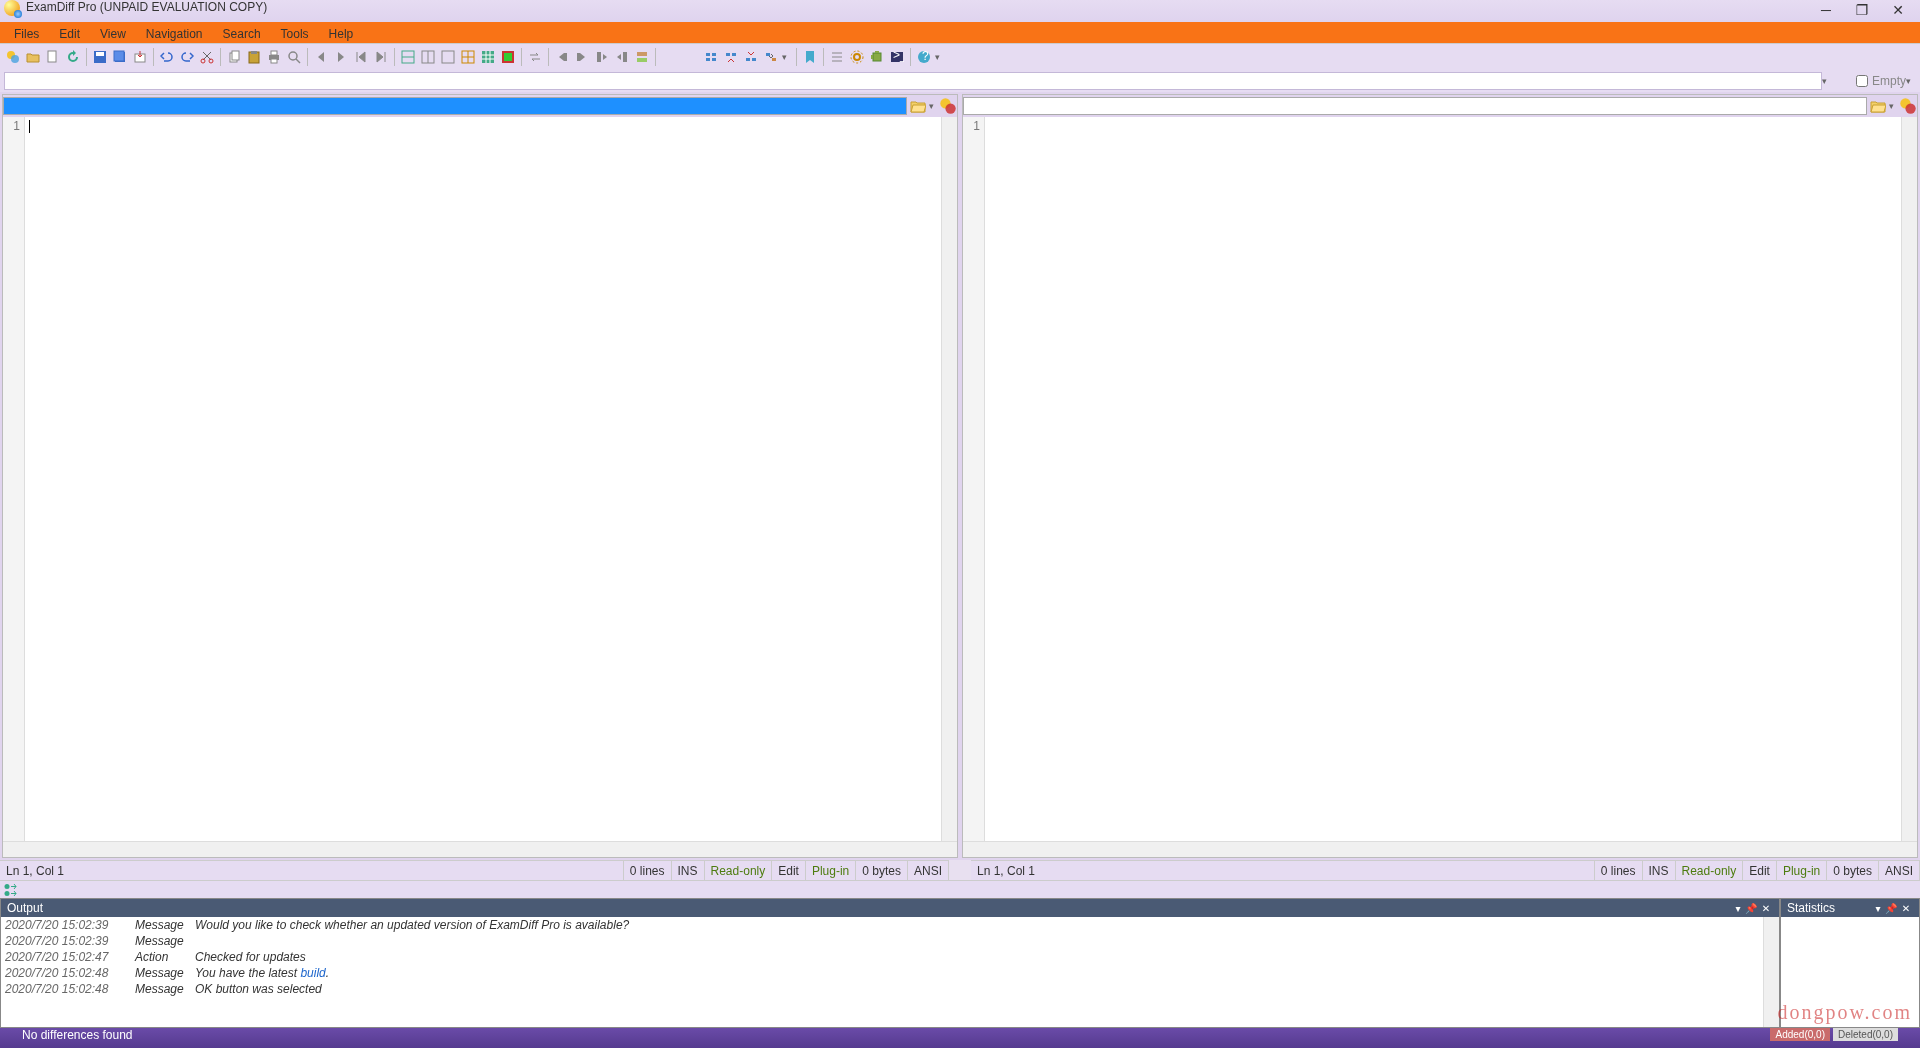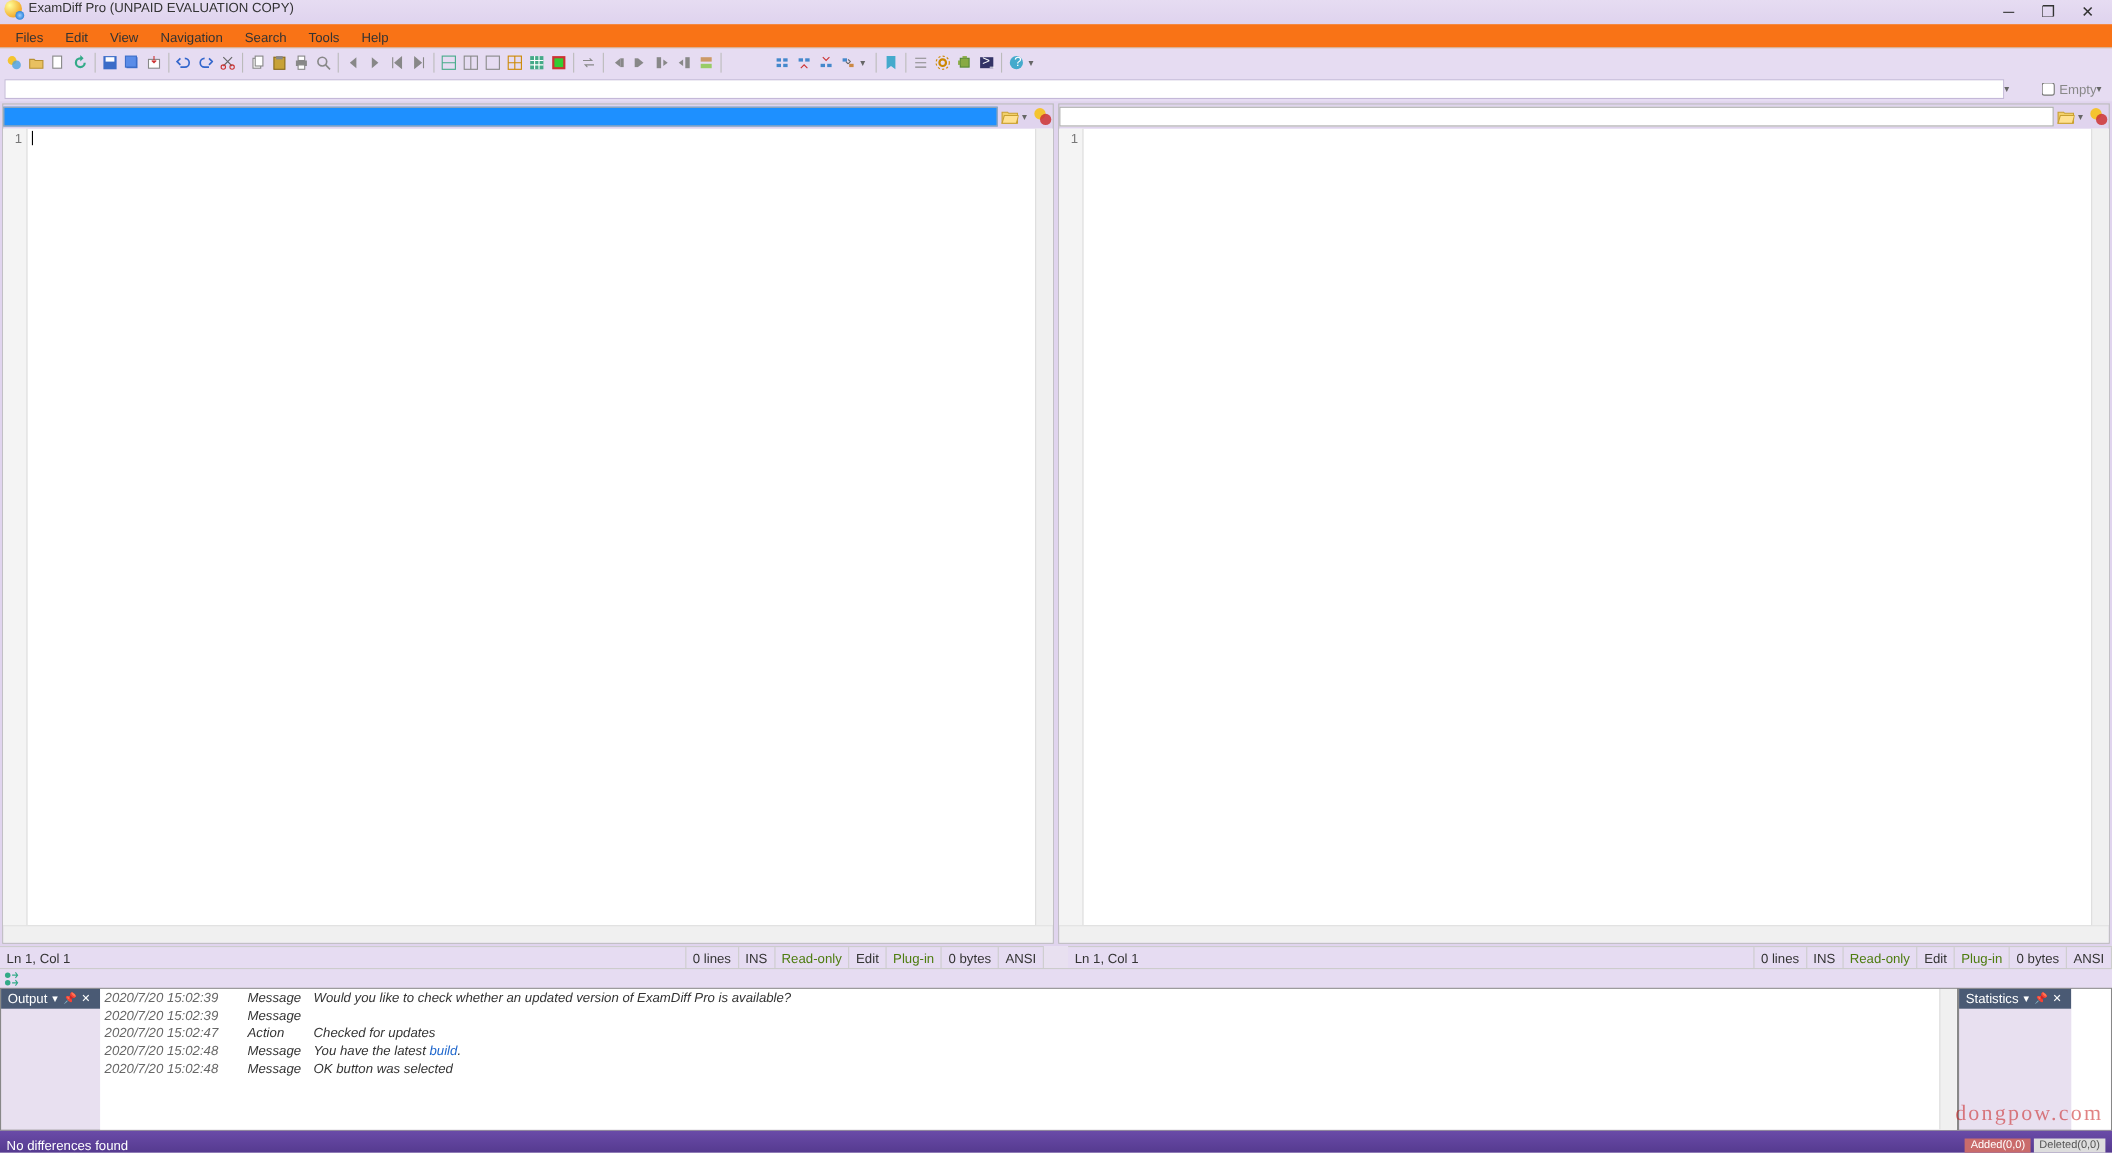--- a/index.html
+++ b/index.html
@@ -50,36 +50,36 @@
 .pane-status > div { padding:0 6px; border-right:1px solid #ccc; height:100%; display:flex; align-items:center; }
 .ps-left { flex:1; }
 .ps-dim { color:#4d7c0f; }
 
 
 .syncbar { height:18px; background:#e6dcf2; border-top:1px solid #ccc; padding-left:4px; display:flex; flex-direction:column; justify-content:center; }
 .sync-ico { width:14px; height:7px; display:block; }
 
 
 .bottom-panels { height:130px; display:flex; }
-.panel { display:flex; flex-direction:row; border:1px solid #888; }
+.panel { display:flex; flex-direction:column; border:1px solid #888; }
 .panel-output { flex:1; }
 .panel-stats { width:140px; }
 .panel-head { height:18px; background:#4a5a74; color:#fff; display:flex; align-items:center; padding:0 6px; font-size:11px; }
 .panel-head .spacer { flex:1; }
 .panel-head .ph-btn { width:14px; height:14px; cursor:pointer; color:#fff; font-size:10px; display:flex; align-items:center; justify-content:center; }
 .panel-body { flex:1; background:#fff; overflow:auto; position:relative; }
 .log-row { display:flex; padding:1px 4px; font-size:11px; color:#333;font-style:italic; }
 .log-time { width:130px; color:#666; }
 .log-type { width:60px; }
 .log-msg { flex:1; }
 .log-link { color:#1e66cc; }
 .panel-body .vscroll2 { position:absolute; right:0; top:0; bottom:0; width:16px; background:#f0f0f0; border-left:1px solid #ddd;}
 
 
-.footer { height:20px; background:linear-gradient(#6a4ba8,#553a8f); color:#fff; display:flex; align-items:flex-end; font-size:11px; padding:0 6px; }
+.footer { height:20px; background:linear-gradient(#6a4ba8,#553a8f); color:#fff; display:flex; align-items:flex-start; font-size:11px; padding:0 22px; }
 .footer .spacer { flex:1; }
 .footer .chip { padding:1px 5px; margin-left:3px; font-size:10px; }
 .chip-added { background:#c96b6b; color:#fff; }
 .chip-deleted { background:#ddd; color:#555; }
 
 
 .watermark { position:fixed; right:8px; bottom:24px; font-family:Georgia,serif; font-size:20px; color:rgba(200,30,30,0.55); letter-spacing:2px; pointer-events:none; }
 
 
 .status-row { display:flex;gap:22px; }

